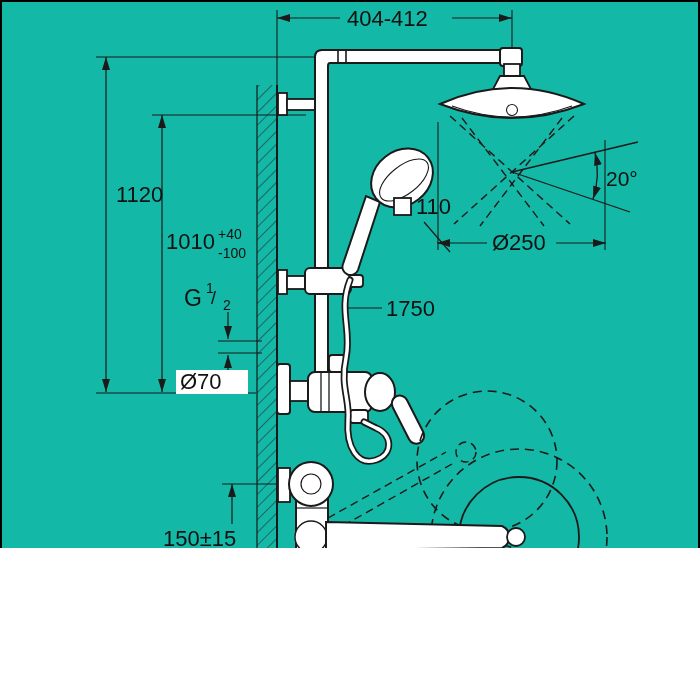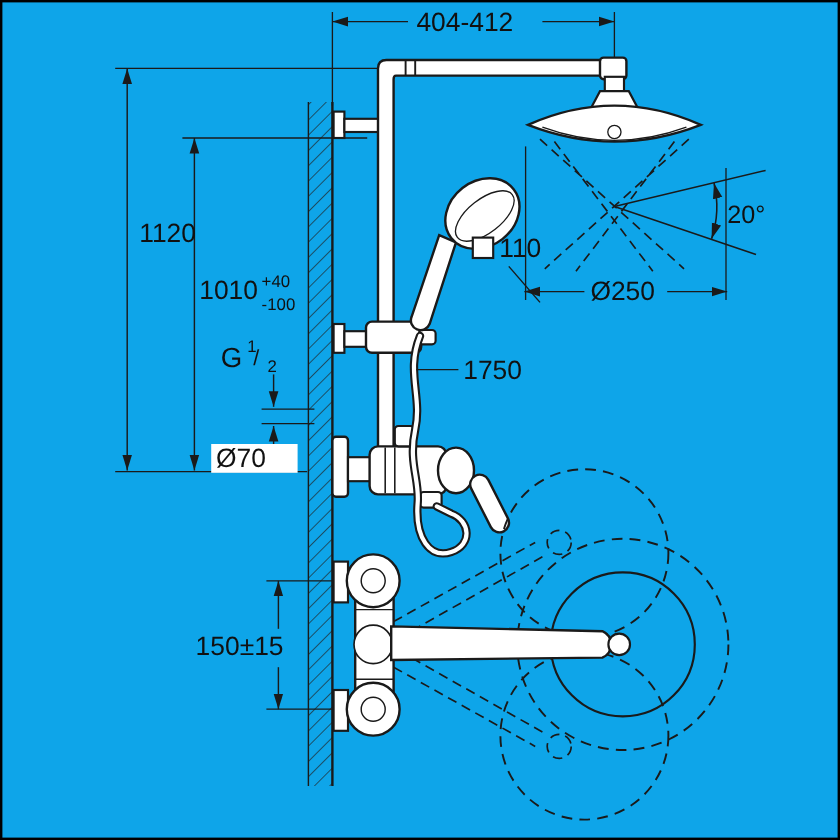--- a/index.html
+++ b/index.html
@@ -1,16 +1,16 @@
 <!DOCTYPE html>
 <html><head>
 <meta charset="utf-8">
 <style>
   html,body{margin:0;padding:0;background:#ffffff;}
-  .stage{width:700px;height:700px;position:relative;background:#0ea5e9;}
+  .stage{width:700px;height:548px;position:relative;background:#14b8a6;}
   svg{display:block;}
   text{fill:#111;font-family:"Liberation Sans", sans-serif;}
   .dim{font-size:22px;}
   .dim-sm{font-size:14px;}
   .dim-md{font-size:18px;}
   .dim-g{font-size:23px;}
   .ang{font-size:21px;}
 </style>
 </head>
 <body>

